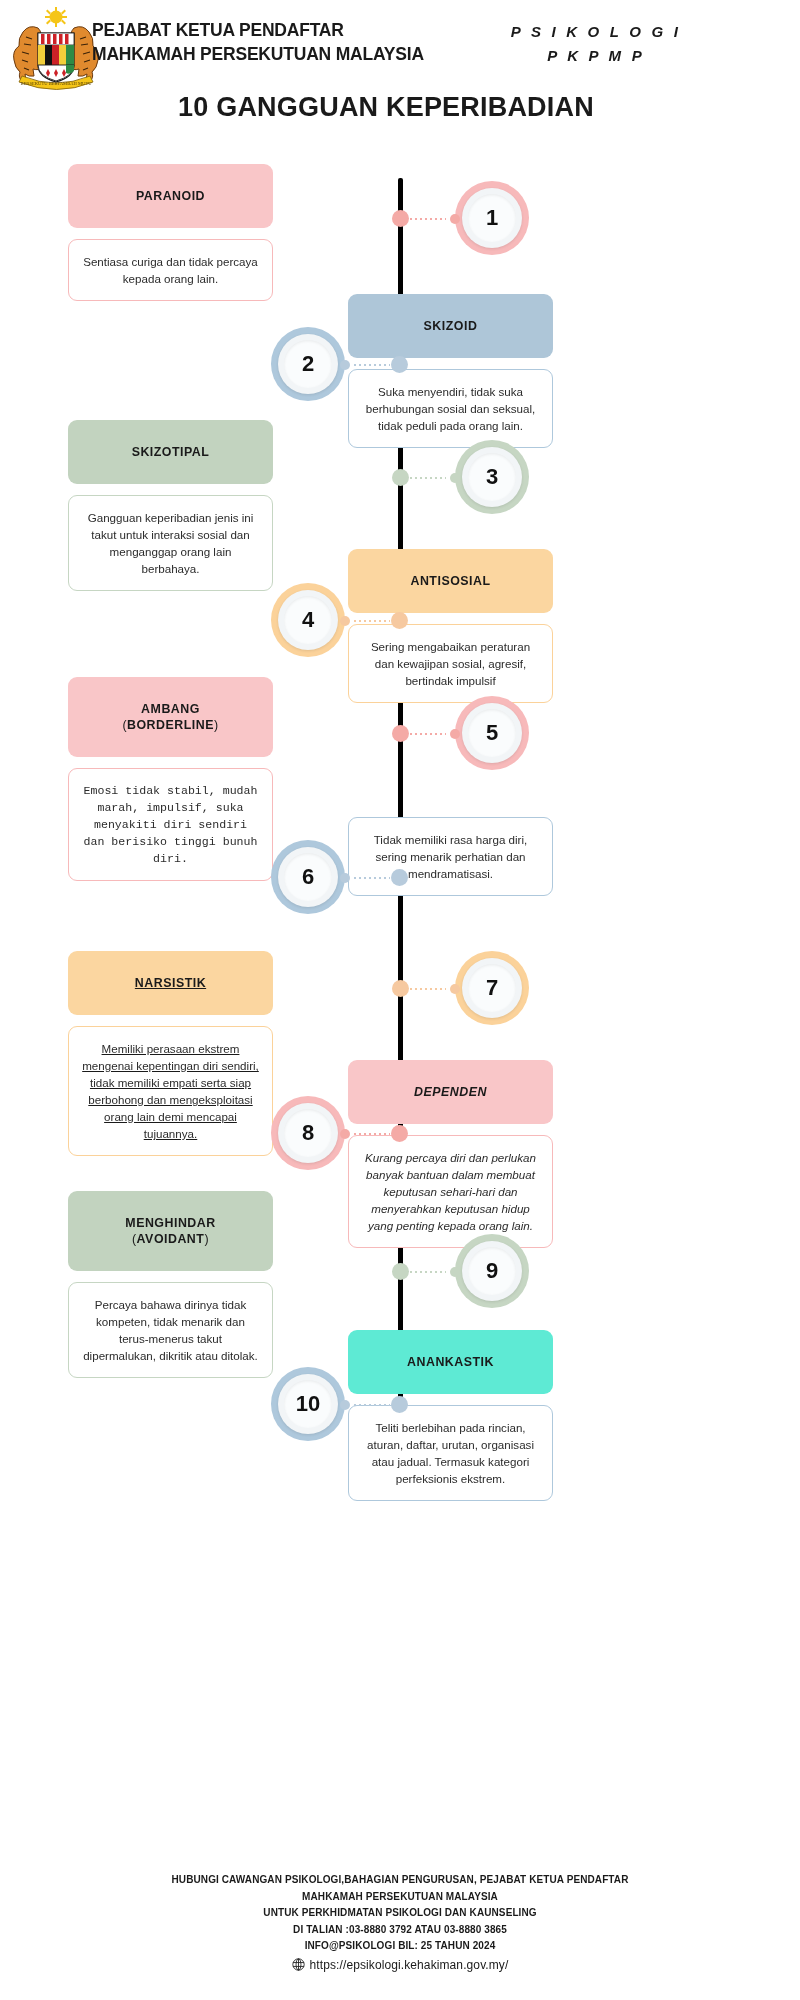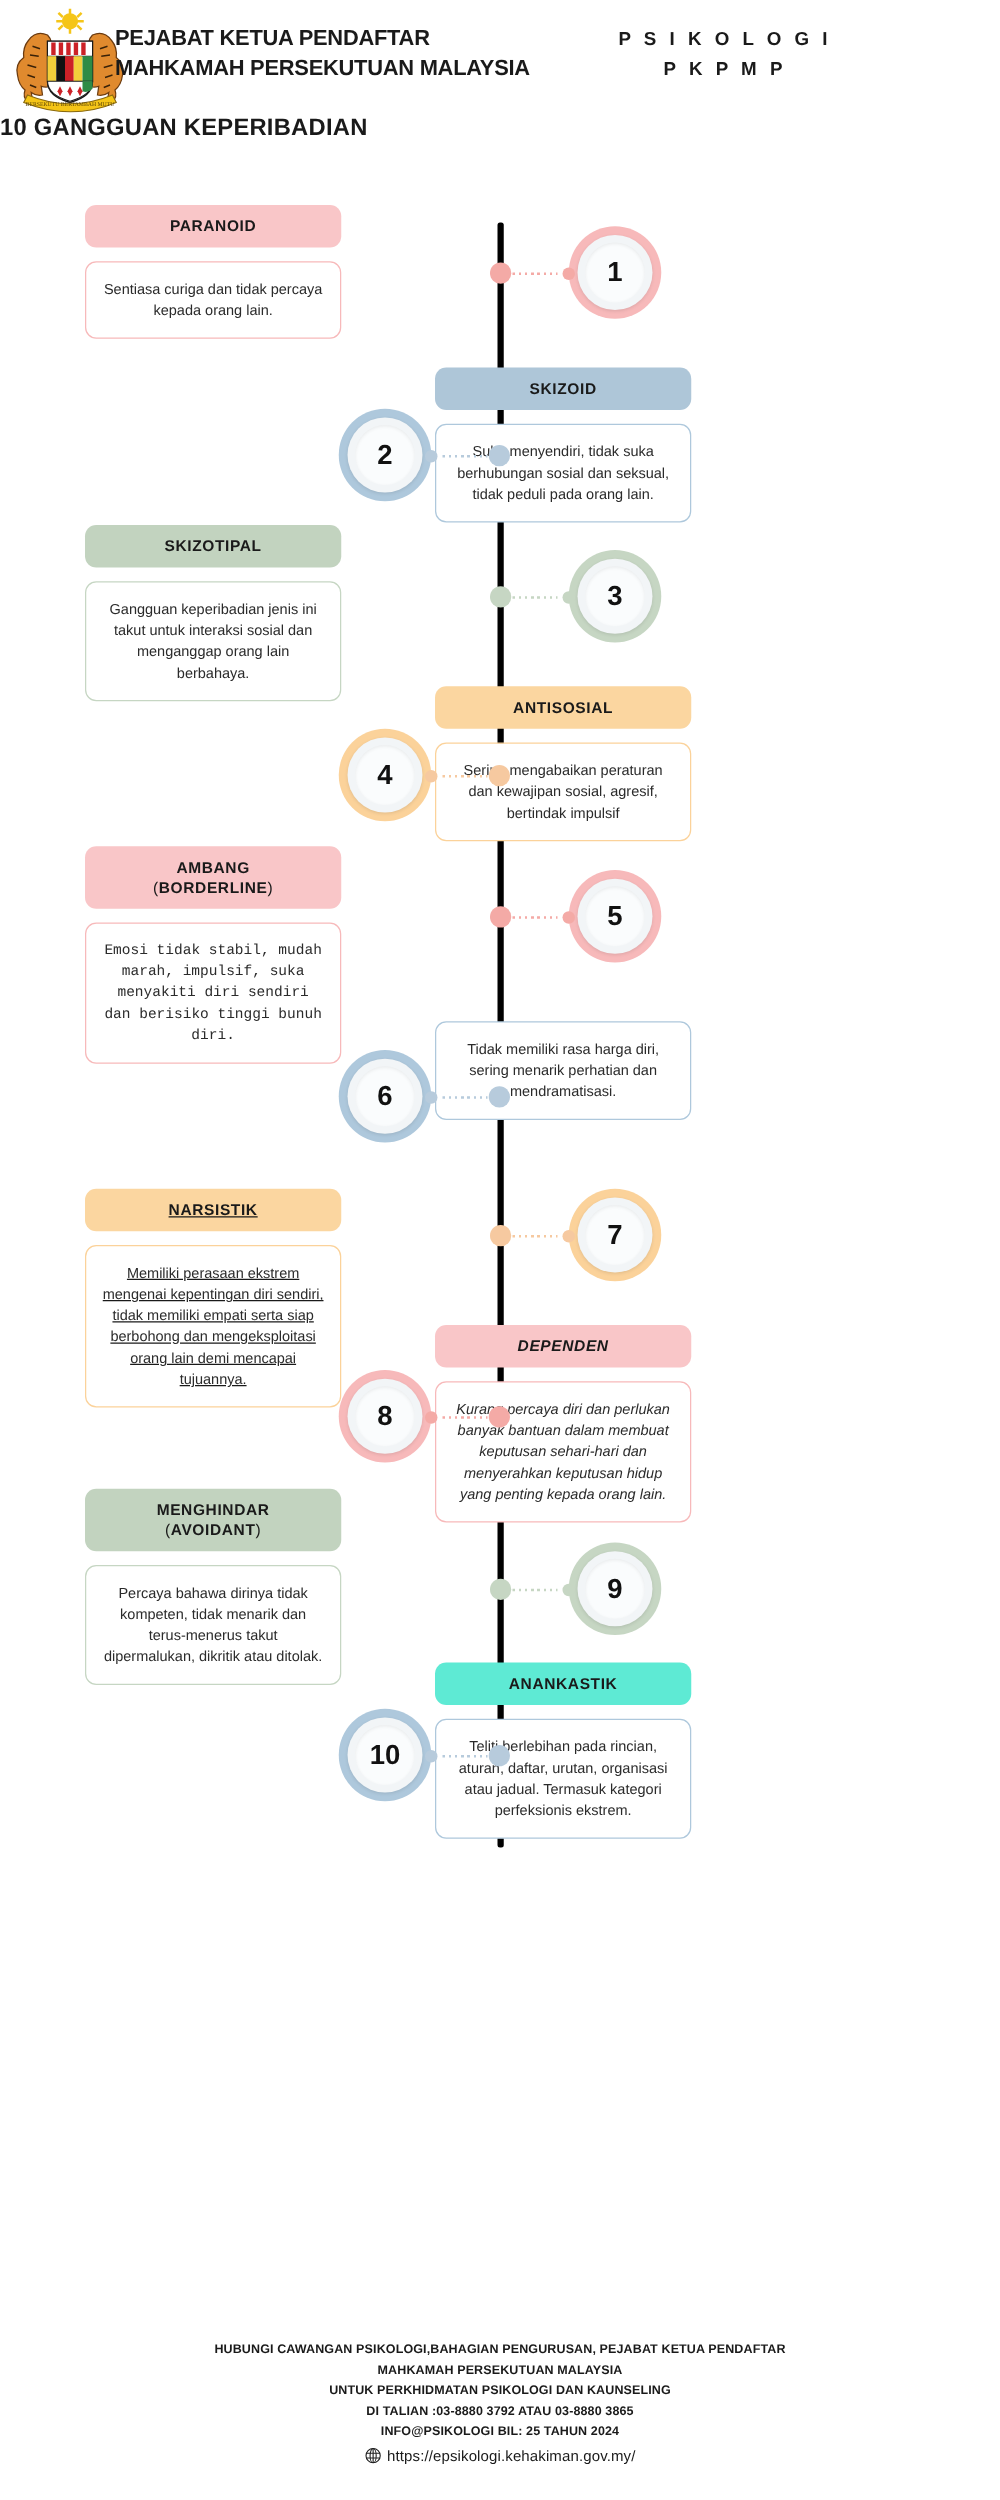--- a/index.html
+++ b/index.html
@@ -7,32 +7,32 @@
     width:800px;height:2000px;background:#ffffff;
     font-family:"Liberation Sans", sans-serif;color:#1a1a1a;
     position:relative;overflow:hidden;
   }
   
   .header{position:absolute;left:0;top:0;width:800px;height:90px;}
   .crest{position:absolute;left:8px;top:6px;width:96px;height:84px;}
   .org{position:absolute;left:92px;top:18px;}
   .org div{font-size:17.5px;font-weight:bold;letter-spacing:-.2px;line-height:24px;
     font-family:"Liberation Sans", sans-serif;}
-  .unit{position:absolute;left:470px;top:20px;width:220px;text-align:center;}
+  .unit{position:absolute;left:486px;top:20px;width:220px;text-align:center;font-style:italic;}
   .unit div{font-size:15px;font-weight:bold;letter-spacing:3.2px;line-height:24px;}
-  .page-title{position:absolute;left:0;top:92px;width:772px;
-    font-size:19px;font-weight:bold;letter-spacing:.2px;}
+  .page-title{position:absolute;left:0;top:92px;width:772px;text-align:center;
+    font-size:27px;font-weight:bold;letter-spacing:.2px;}
 
   
   .axis{position:absolute;left:398px;top:178px;width:5px;height:1300px;background:#000;border-radius:2px;}
 
   
   .row{position:absolute;left:0;width:800px;}
   .pillbox{position:absolute;width:205px;}
-  .pill{border-radius:9px;padding:9px 8px;text-align:center;
+  .pill{border-radius:9px;padding:24px 8px;text-align:center;
     font-size:12.4px;font-weight:bold;letter-spacing:.5px;line-height:16px;}
   .pill .sub{font-weight:bold;}
   .pill .sub .paren{font-weight:normal;}
   .desc{margin-top:11px;border-radius:9px;border:1px solid #e6d9d4;background:#fff;
     padding:13px 12px;text-align:center;font-size:11.6px;line-height:17px;color:#2b2b2b;}
 
   
   .badge{position:absolute;width:74px;height:74px;border-radius:50%;
     display:flex;align-items:center;justify-content:center;}
   .badge .r2{position:absolute;left:7px;top:7px;right:7px;bottom:7px;border-radius:50%;

